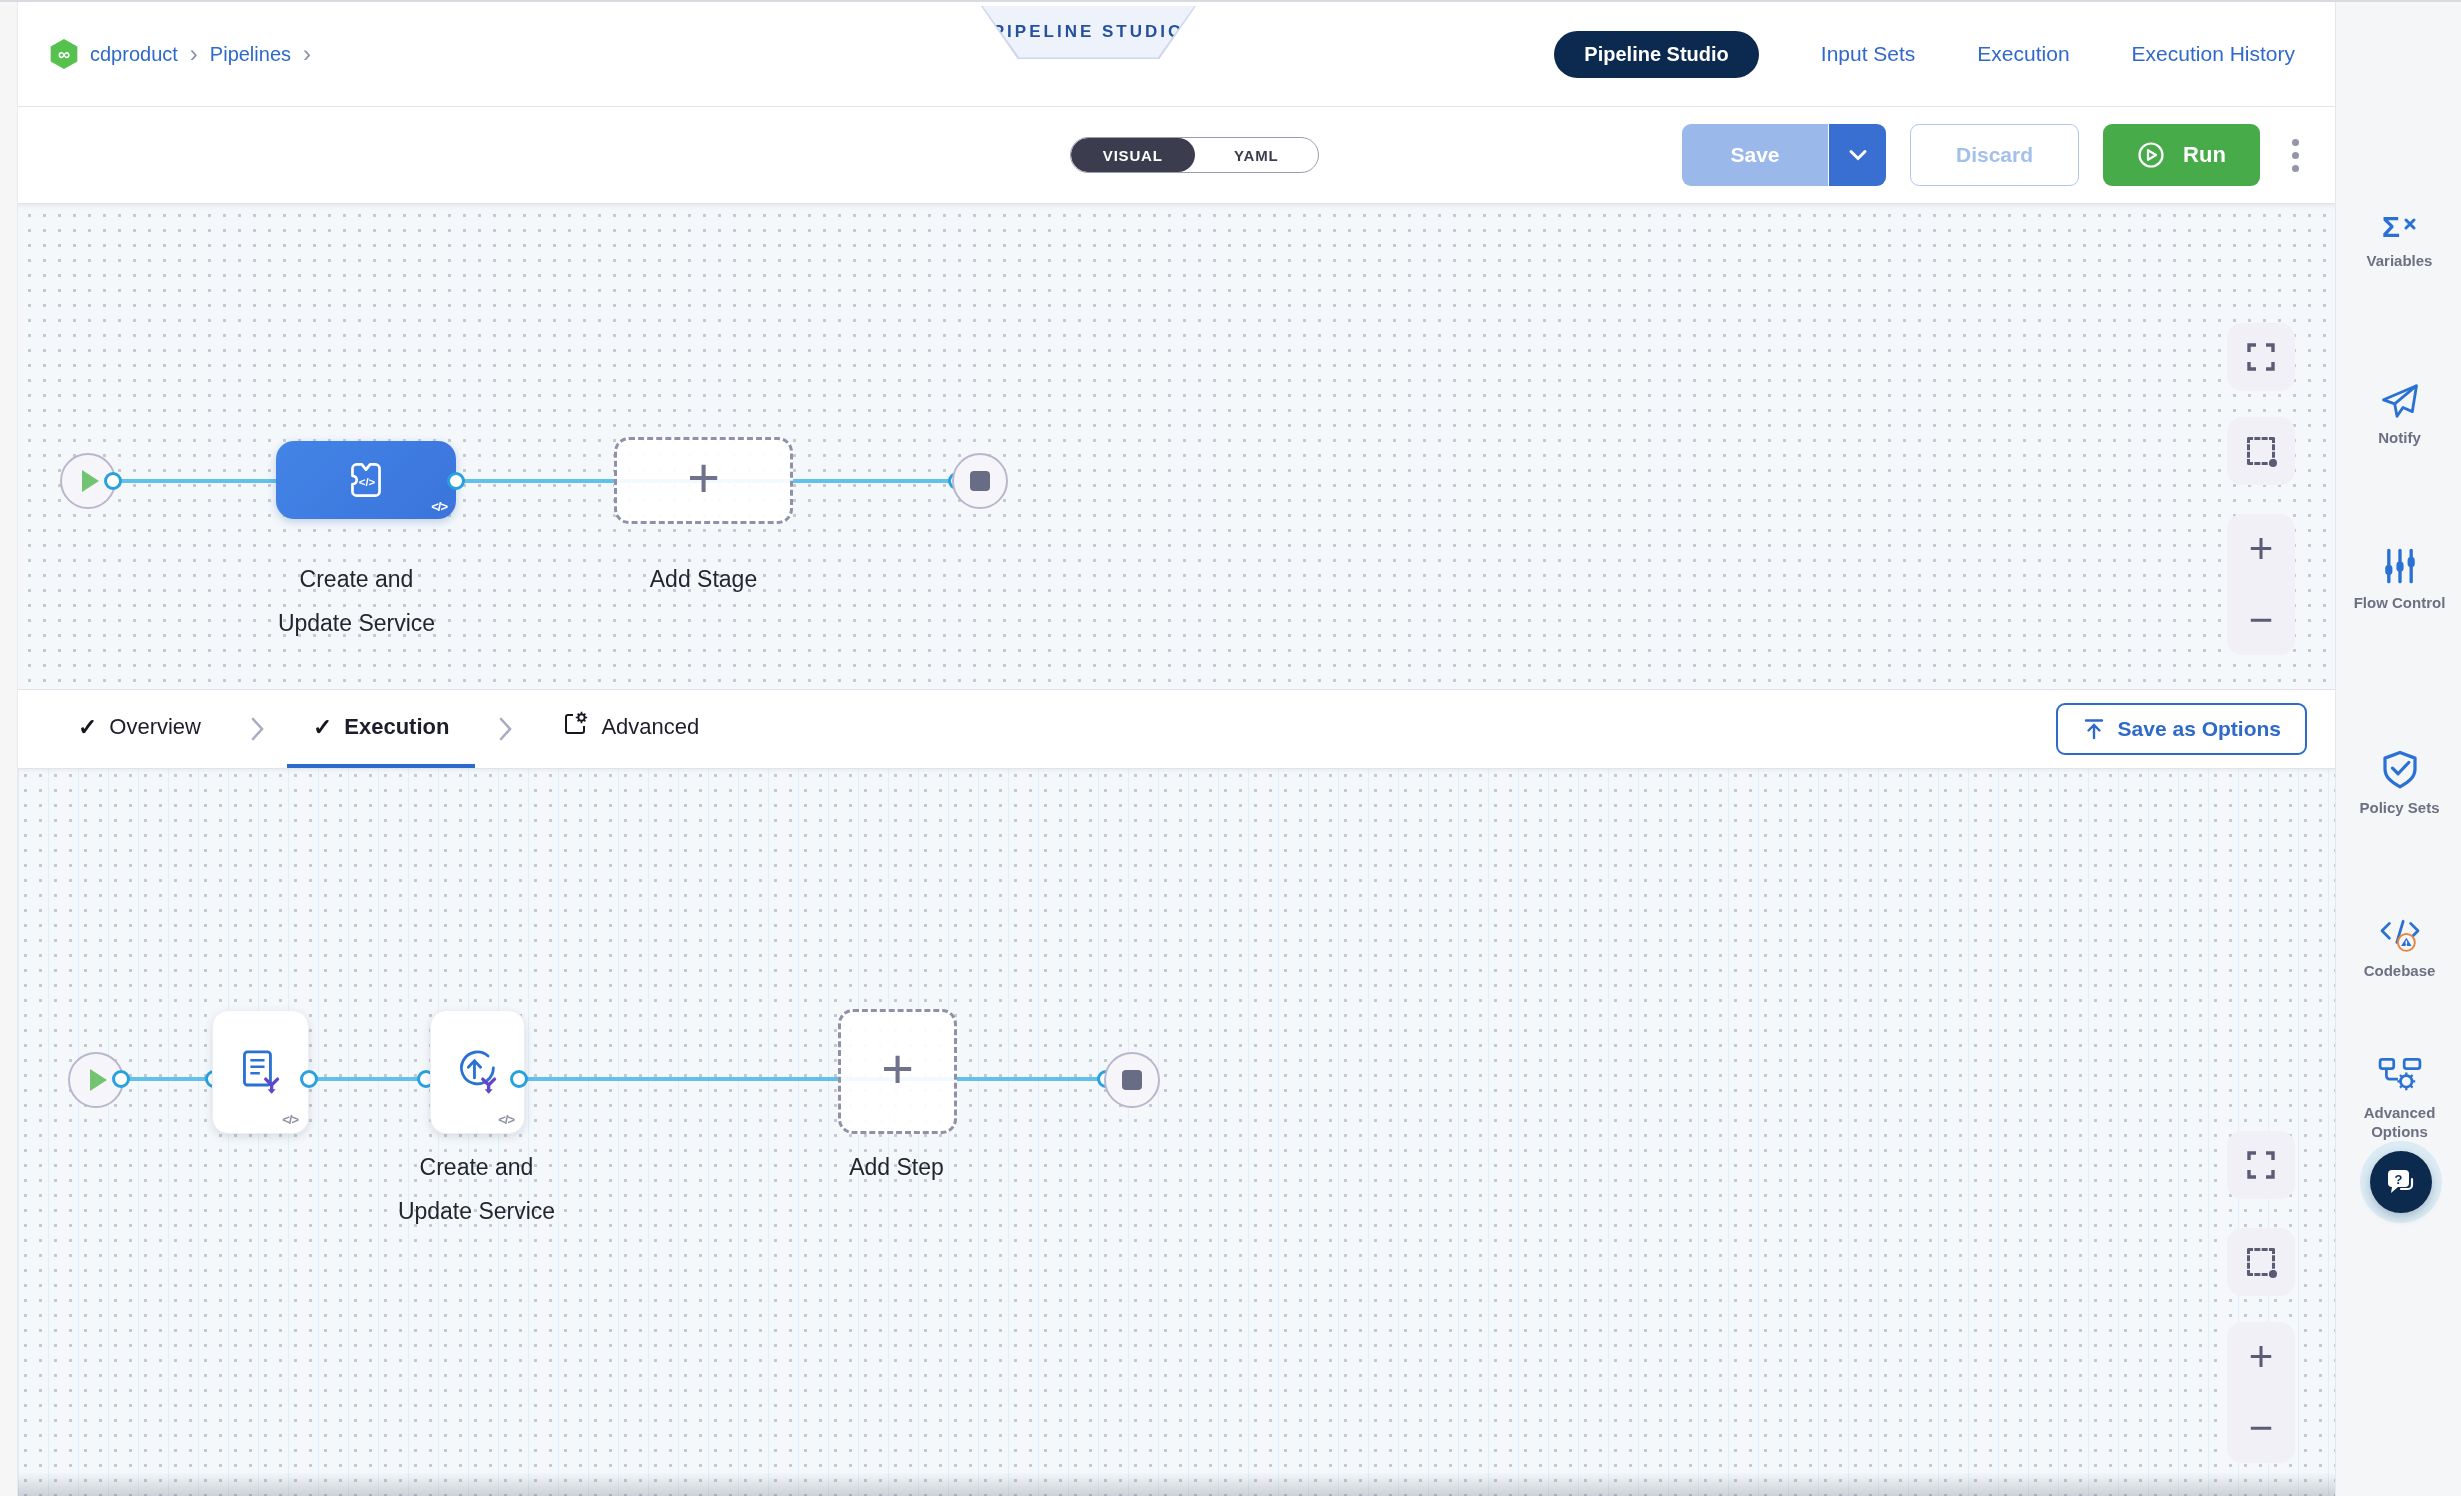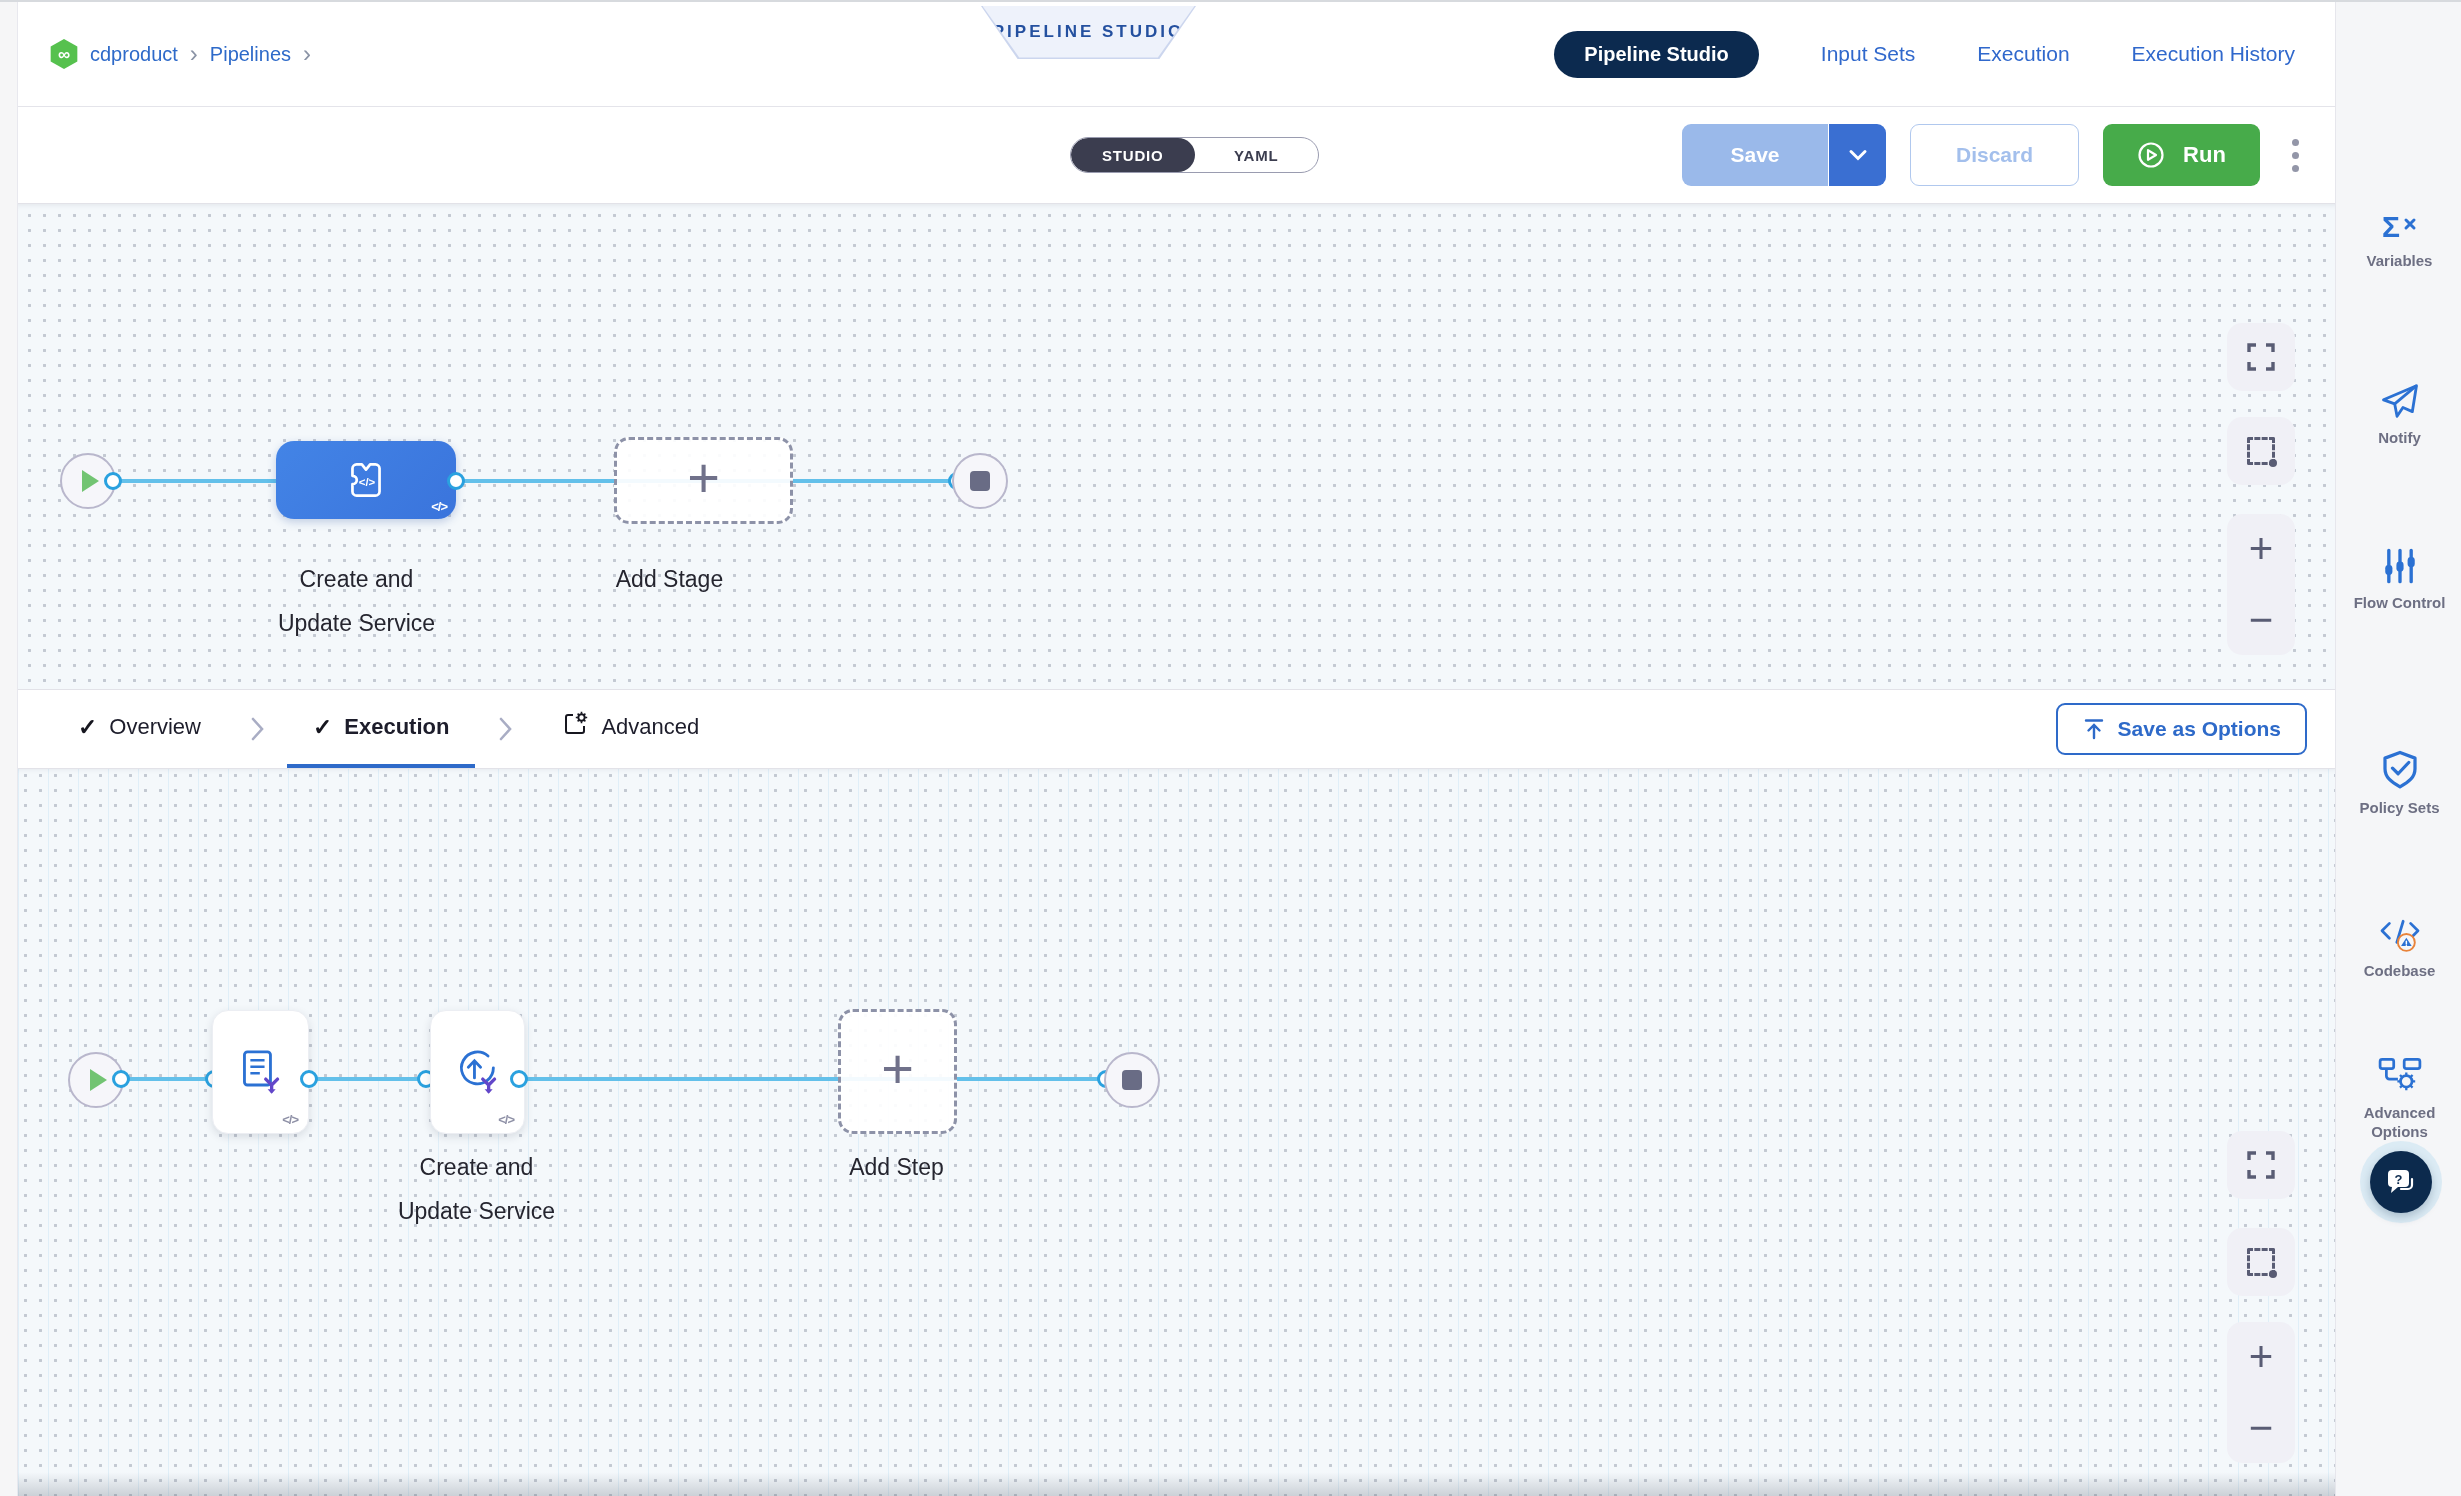--- a/index.html
+++ b/index.html
@@ -118,21 +118,21 @@
     <span class="top-tab-pill">Pipeline Studio</span>
     <span class="top-tab-link">Input Sets</span>
     <span class="top-tab-link">Execution</span>
     <span class="top-tab-link">Execution History</span>
   </div>
 </div>
 
 <div class="row2">
 
   <div class="view-toggle">
-    <span class="vt-seg active">STUDIO</span>
+    <span class="vt-seg active">VISUAL</span>
     <span class="vt-seg">YAML</span>
   </div>
 
   <div class="actions">
     <div class="save-split">
       <span class="save-main">Save</span>
       <span class="save-caret">
         <svg width="20" height="14" viewBox="0 0 20 14" fill="none" stroke="#ffffff" stroke-width="3" stroke-linecap="round">
             <path d="M3 3.5 L10 10.5 L17 3.5"></path>
           </svg>
@@ -178,21 +178,21 @@
 
   <div class="port" style="left:930px; top:268px;"></div>
   <div class="term-node" style="left:934px; top:249px;">
     <span class="stop-sq"></span>
   </div>
 
   <div class="node-label" style="left:239px; top:354px;">
     <div>Create and</div>
     <div>Update Service</div>
   </div>
-  <div class="node-label" style="left:552px; top:354px;">Add Stage</div>
+  <div class="node-label" style="left:586px; top:354px;">Add Stage</div>
 
   <div class="cv-btn" style="left:2209px; top:119px;">
     <svg width="30" height="30" viewBox="0 0 30 30" fill="none" stroke="#595c74" stroke-width="3.4">
         <path d="M3 10 V3 h7 M20 3 h7 v7 M27 20 v7 h-7 M10 27 H3 v-7"></path>
       </svg>
   </div>
   <div class="cv-btn" style="left:2209px; top:213px;">
       <span class="marquee-ic"></span>
     </div>
   <div class="cv-zoom" style="left:2209px; top:310px;">

